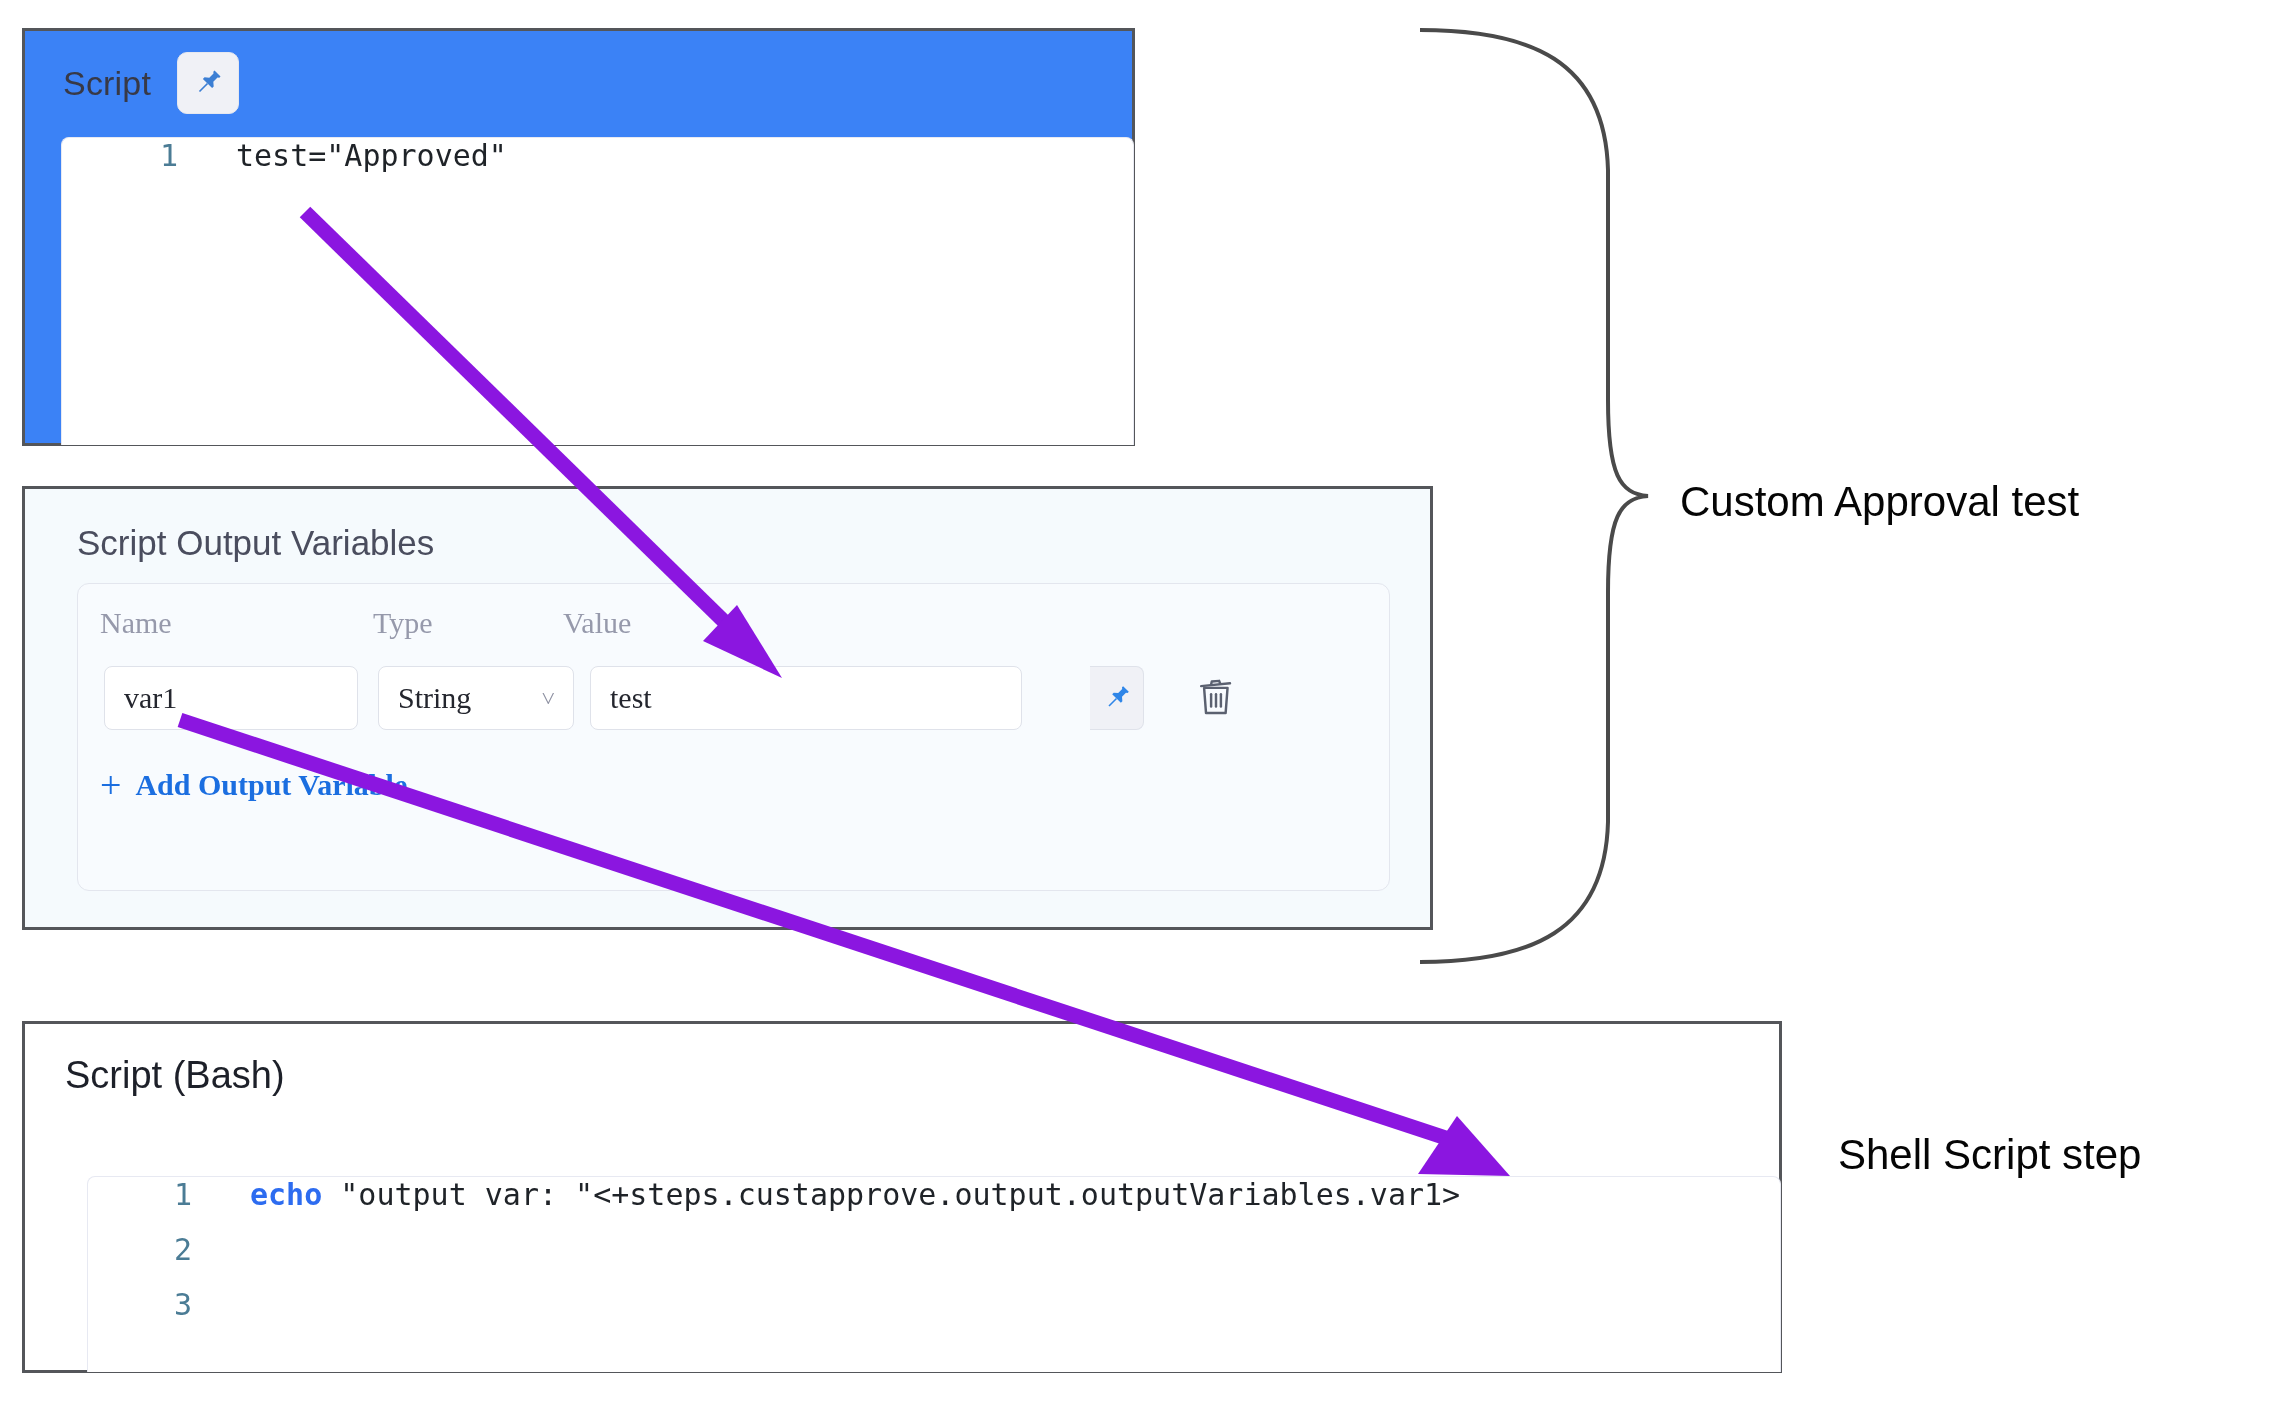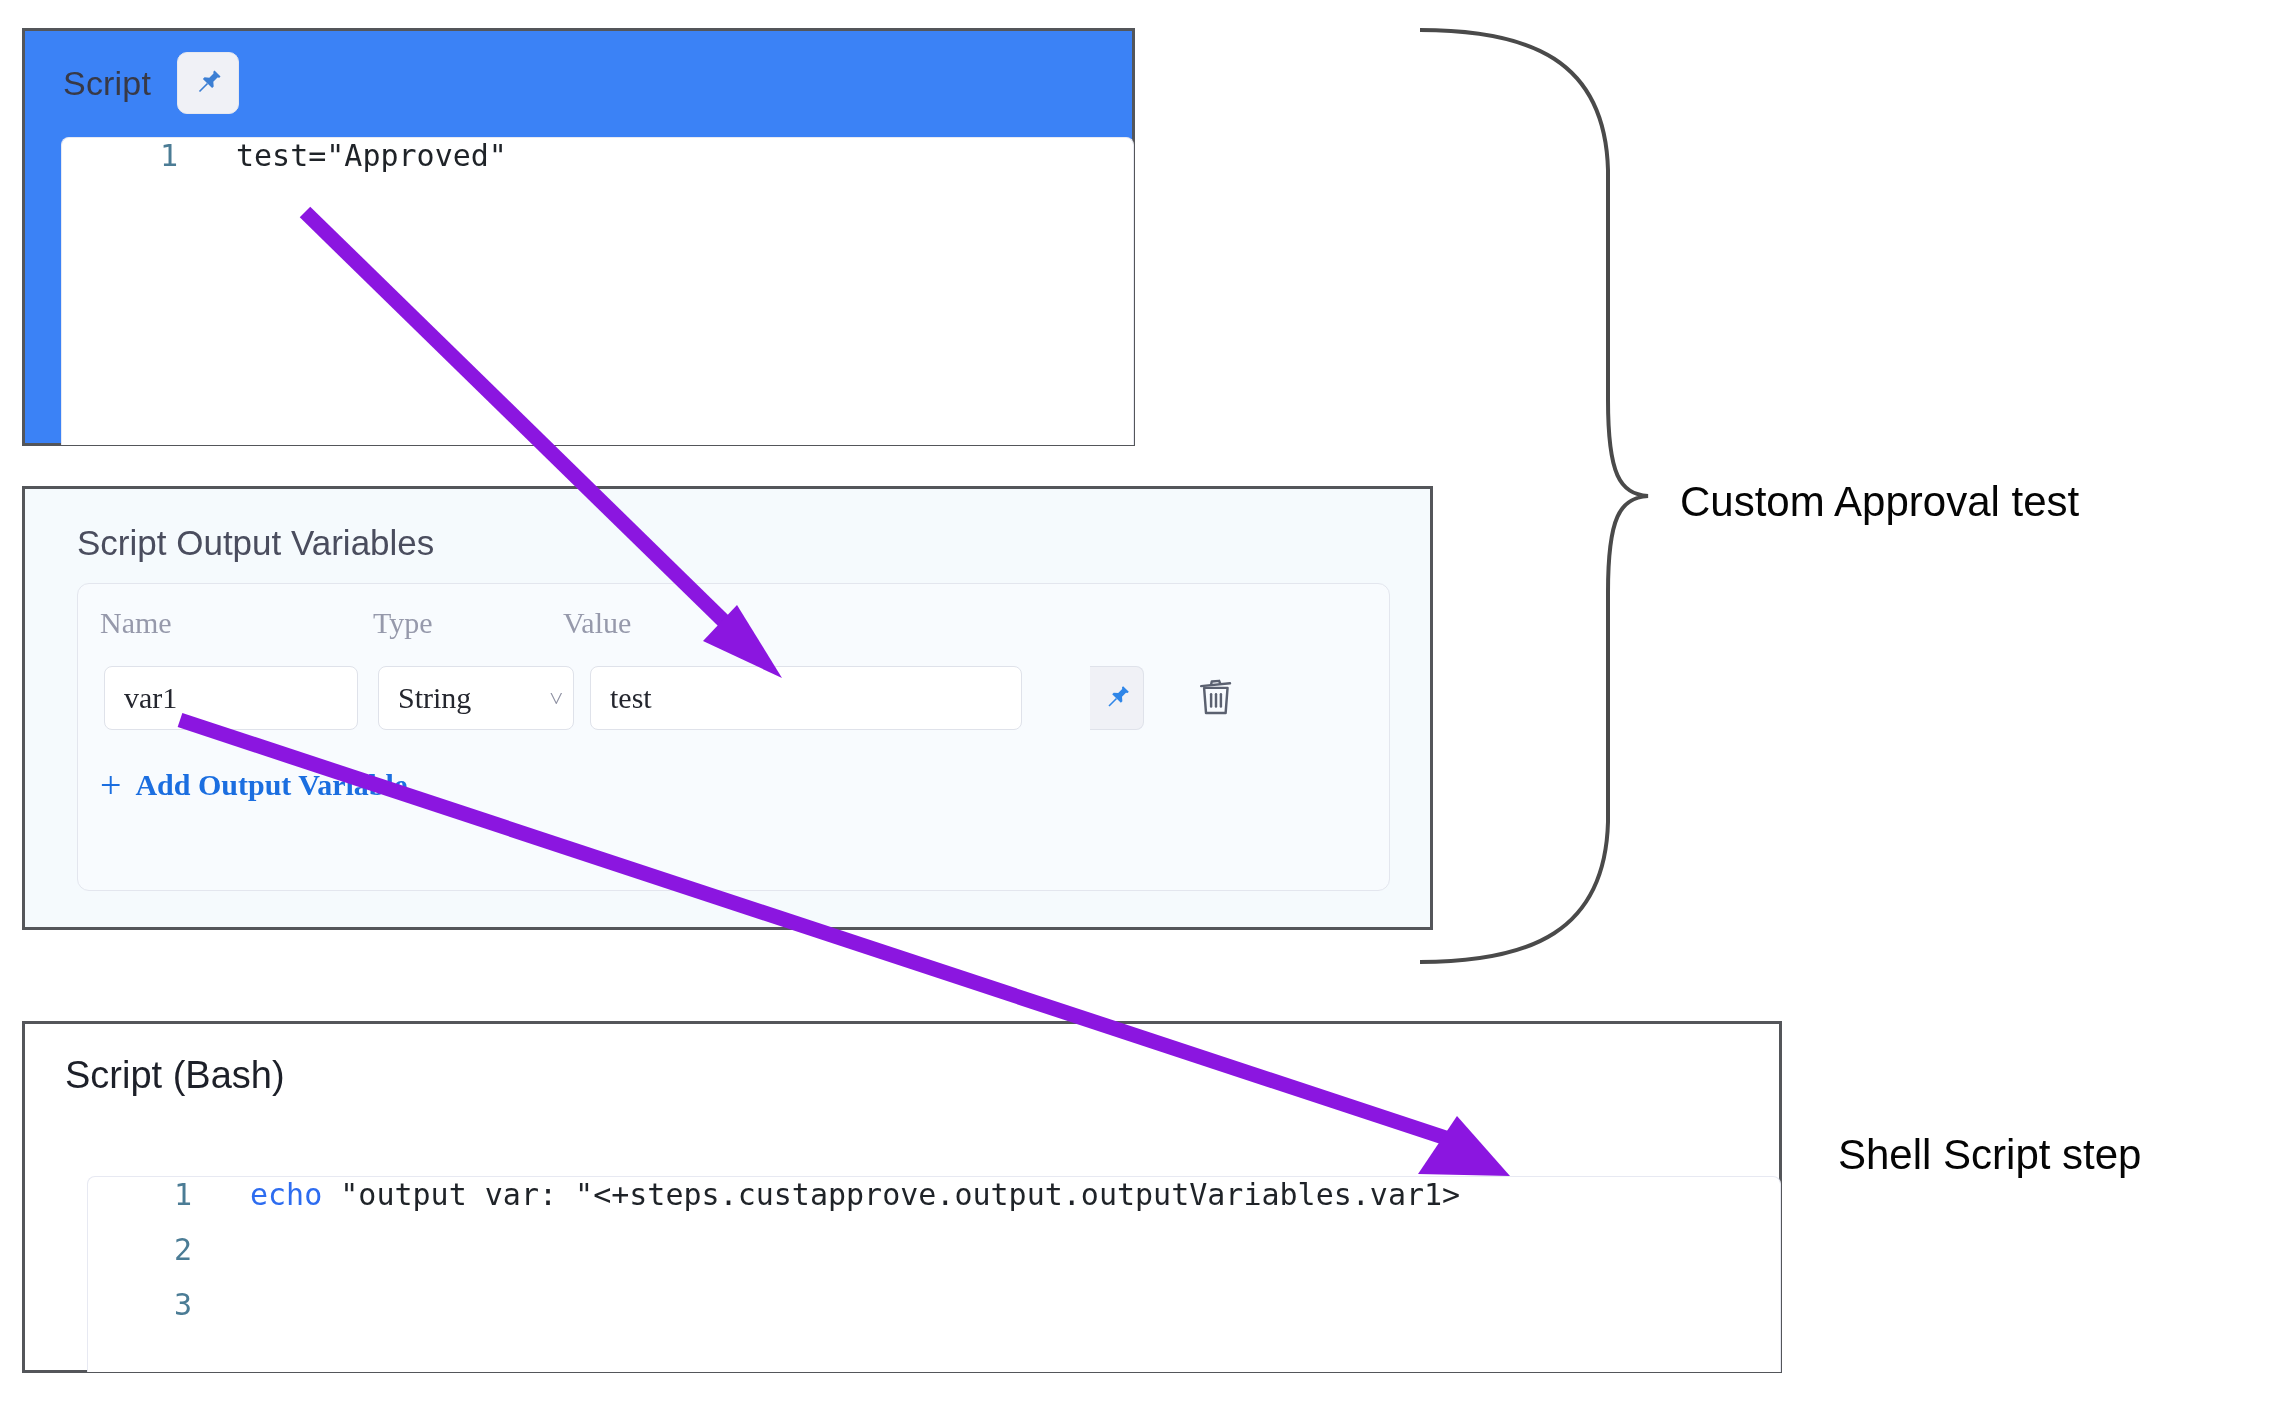--- a/index.html
+++ b/index.html
@@ -83,21 +83,21 @@
     text-align: right;
     color: #4b7c95;
     flex: 0 0 auto;
     padding-right: 0;
   }
   .code-txt {
     padding-left: 58px;
     color: #1f2328;
     white-space: pre;
   }
-  .kw { color: #2d6cf0; }
+  .kw { color: #2d6cf0; font-weight: bold; }
 
   
   #card-outvars {
     left: 22px;
     top: 486px;
     width: 1411px;
     height: 444px;
     background: #f5fafd;
   }
   .sov-title {
@@ -148,21 +148,21 @@
     background: #ffffff;
     border: 1px solid #dfe2ea;
     border-radius: 8px;
     display: flex;
     align-items: center;
     font-size: 30px;
     color: #24262e;
     padding-left: 19px;
   }
   #fld-name  { left: 4px;   width: 254px; }
-  #fld-type  { left: 278px; width: 196px; padding-right: 10px; }
+  #fld-type  { left: 278px; width: 196px; padding-right: 18px; }
   #fld-value { left: 490px; width: 432px; padding-left: 19px; }
   .type-caret {
     margin-left: auto;
     color: #8d90a1;
     font-size: 24px;
     line-height: 1;
   }
   .value-pin {
     position: absolute;
     left: 990px;

